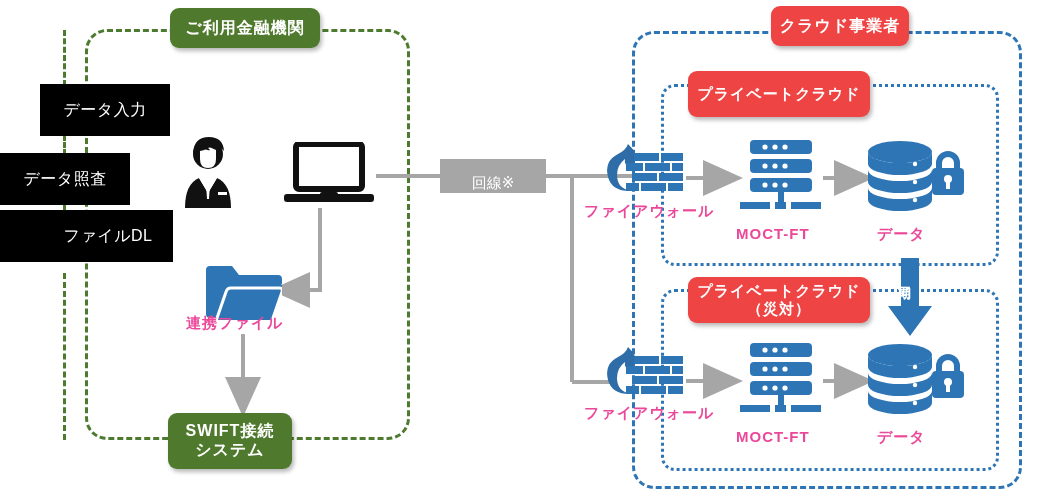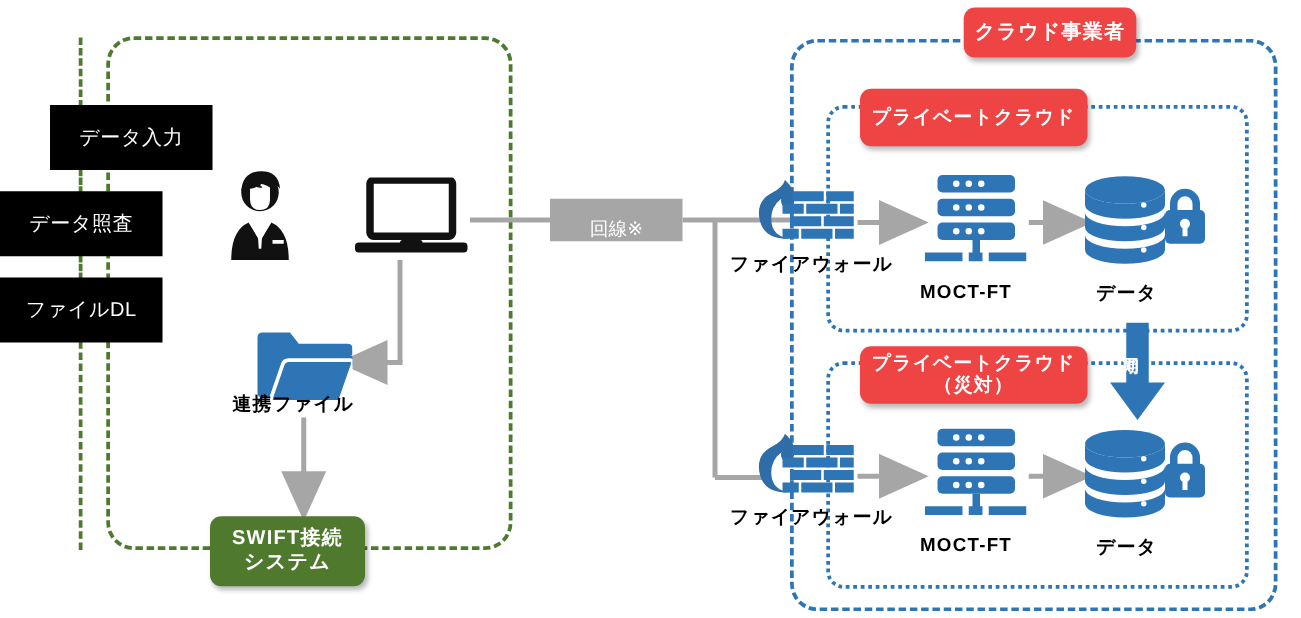--- a/index.html
+++ b/index.html
@@ -68,21 +68,21 @@
   .stepbox {
     left: 0px; width: 130px; height: 52px;
     background: #000000;
     color: #ffffff;
     display: flex; align-items: center; justify-content: center;
     font-size: 16px;
     letter-spacing: 0.5px;
   }
   .step1 { top: 84px; margin-left: 40px; }
   .step2 { top: 153px; }
-  .step3 { top: 222px; }
+  .step3 { top: 210px; padding-left: 43px; }
 
   
   .green-vline {
     left: 63px; width: 0px;
     border-left: 3px dashed #4C7A2E;
   }
 
   
   .kaisen-box {
     left: 440px; top: 159px; width: 106px; height: 34px;
@@ -91,21 +91,21 @@
     display: flex; align-items: flex-end; justify-content: center;
     font-size: 15px;
   }
 
   
   .cap {
     font-size: 15px;
     white-space: nowrap;
   }
   .cap-black { color: #000000; font-weight: bold; }
-  .cap-blue  { color: #000000; font-weight: bold; letter-spacing: 1px;}
+  .cap-blue  { color: #ec4899; font-weight: bold; letter-spacing: 1px;}
 
   .cap-user  { left: 138px; top: 212px; }
   .cap-folder{ left: 186px; top: 314px; font-weight: bold; }
   .cap-fw1   { left: 584px; top: 202px; }
   .cap-fw2   { left: 584px; top: 404px; }
   .cap-moct1 { left: 736px; top: 225px; }
   .cap-moct2 { left: 736px; top: 428px; }
   .cap-data1 { left: 877px; top: 225px; }
   .cap-data2 { left: 877px; top: 428px; }
 
@@ -173,20 +173,23 @@
   <div class="abs stepbox step1">
     <span>データ入力</span>
   </div>
   <div class="abs stepbox step2">
     <span>データ照査</span>
   </div>
   <div class="abs stepbox step3">
     <span>ファイルDL</span>
   </div>
 
+  <div class="abs pill pill-green lbl-bank">
+    <span>ご利用金融機関</span>
+  </div>
 
   <div class="abs" style="left:172px;top:134px;width:72px;height:74px;">
     <svg viewBox="0 0 72 74" width="72" height="74">
 
       <circle cx="36" cy="20" r="15" fill="#111111"></circle>
 
       <path d="M28 14 q8 -3 16 2 l0 9 q0 9 -8 9 q-8 0 -8 -9 z" fill="#ffffff"></path>
 
       <path d="M21 19 q1 -16 16 -16 q14 0 15 14 q-4 -6 -12 -6 q-5 5 -12 6 q-4 1 -7 2 z" fill="#111111"></path>
       <path d="M29 13 q6 -1 9 3 q-4 1 -9 -3 z" fill="#111111"></path>

